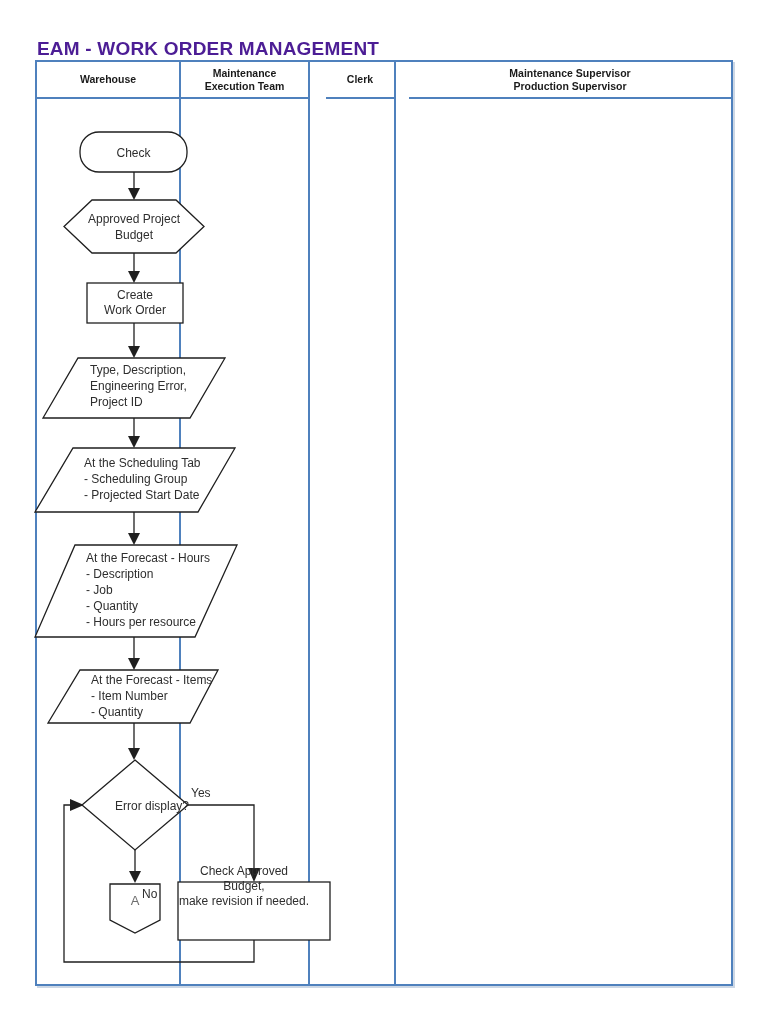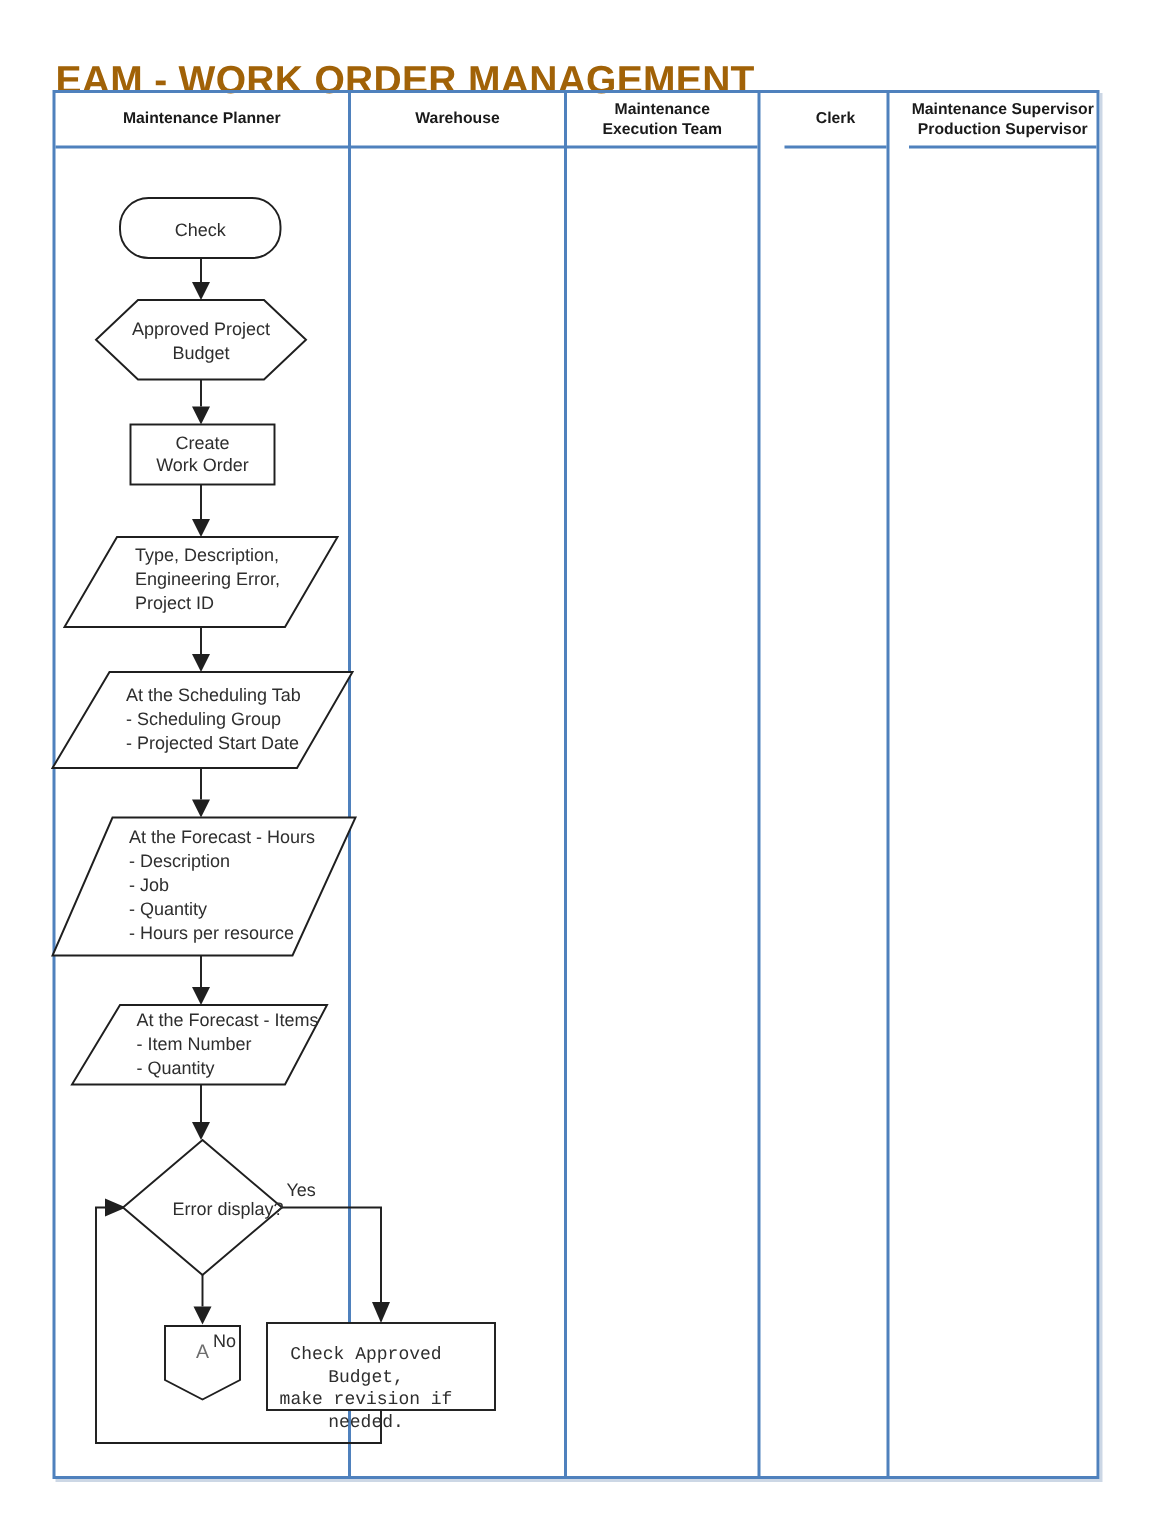--- a/index.html
+++ b/index.html
@@ -12,24 +12,24 @@
   body{
     background:#ffffff;
     font-family:"Liberation Sans", sans-serif;
     position:relative;
     overflow:hidden;
     color:var(--text);
   }
   .title{
     position:absolute;
     left:37px; top:38px;
-    font-size:26px;
+    font-size:19px;
     font-weight:bold;
     letter-spacing:0.2px;
-    color:#a16207;
+    color:#4c1d95;
     white-space:nowrap;
   }
   
   .table{
     position:absolute;
     left:35px; top:60px;
     width:698px; height:926px;
     display:flex;
     border:2px solid var(--lane-border);
     box-shadow:2px 2px 0 rgba(110,140,180,0.35);
@@ -73,34 +73,30 @@
   .lbl-budget{left:64px;top:211px;width:140px;}
   .lbl-create{left:87px;top:288px;width:96px;line-height:15px;}
   .lbl-details{left:90px;top:362px;width:135px;}
   .lbl-sched{left:84px;top:455px;width:150px;}
   .lbl-fhours{left:86px;top:550px;width:150px;}
   .lbl-fitems{left:91px;top:672px;width:135px;}
   .lbl-error{left:102px;top:798px;width:100px;}
   .lbl-yes{left:191px;top:785px;}
   .lbl-no{left:142px;top:850px;margin-top:36px;}
   .lbl-a{left:110px;top:893px;width:50px;font-size:13px;color:#6e6e6e;}
-  .lbl-check{left:178px;top:896px;width:132px;line-height:15px;font-family:Liberation Mono, monospace;}
+  .lbl-check{left:178px;top:864px;width:132px;line-height:15px;}
 </style>
 </head>
 <body>
 
 <div class="page">
 
   <h1 class="title">EAM - WORK ORDER MANAGEMENT</h1>
 
   <div class="table">
-    <div class="lane lane-1">
-      <div class="lane-header">Maintenance Planner</div>
-      <div class="lane-body"></div>
-    </div>
     <div class="lane lane-2">
       <div class="lane-header">Warehouse</div>
       <div class="lane-body"></div>
     </div>
     <div class="lane lane-3">
       <div class="lane-header">Maintenance
 Execution Team</div>
       <div class="lane-body"></div>
     </div>
     <div class="lane lane-4">

